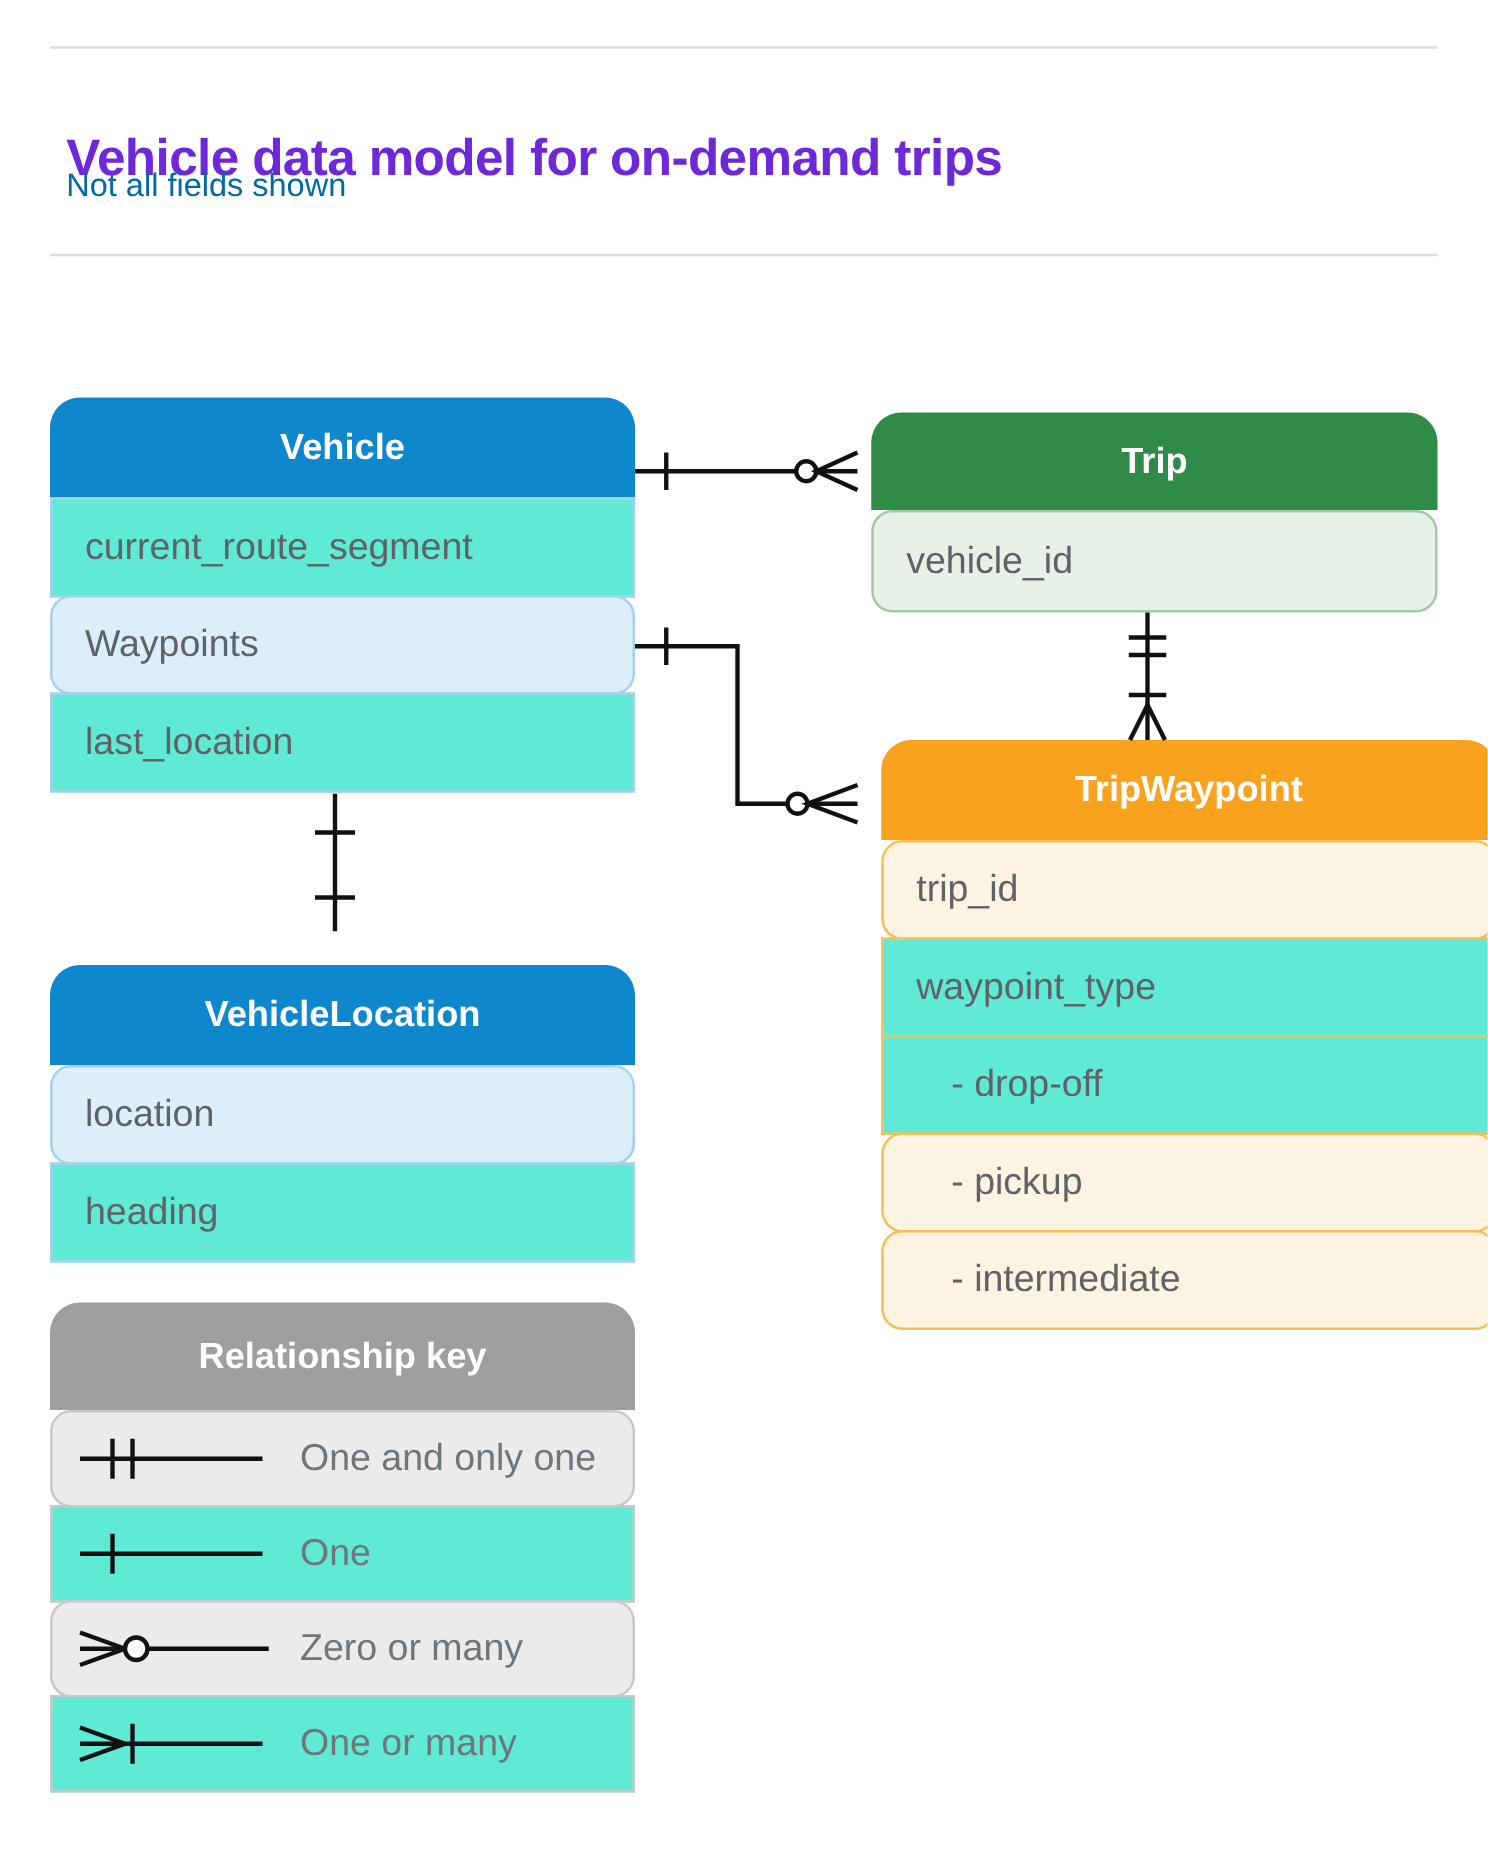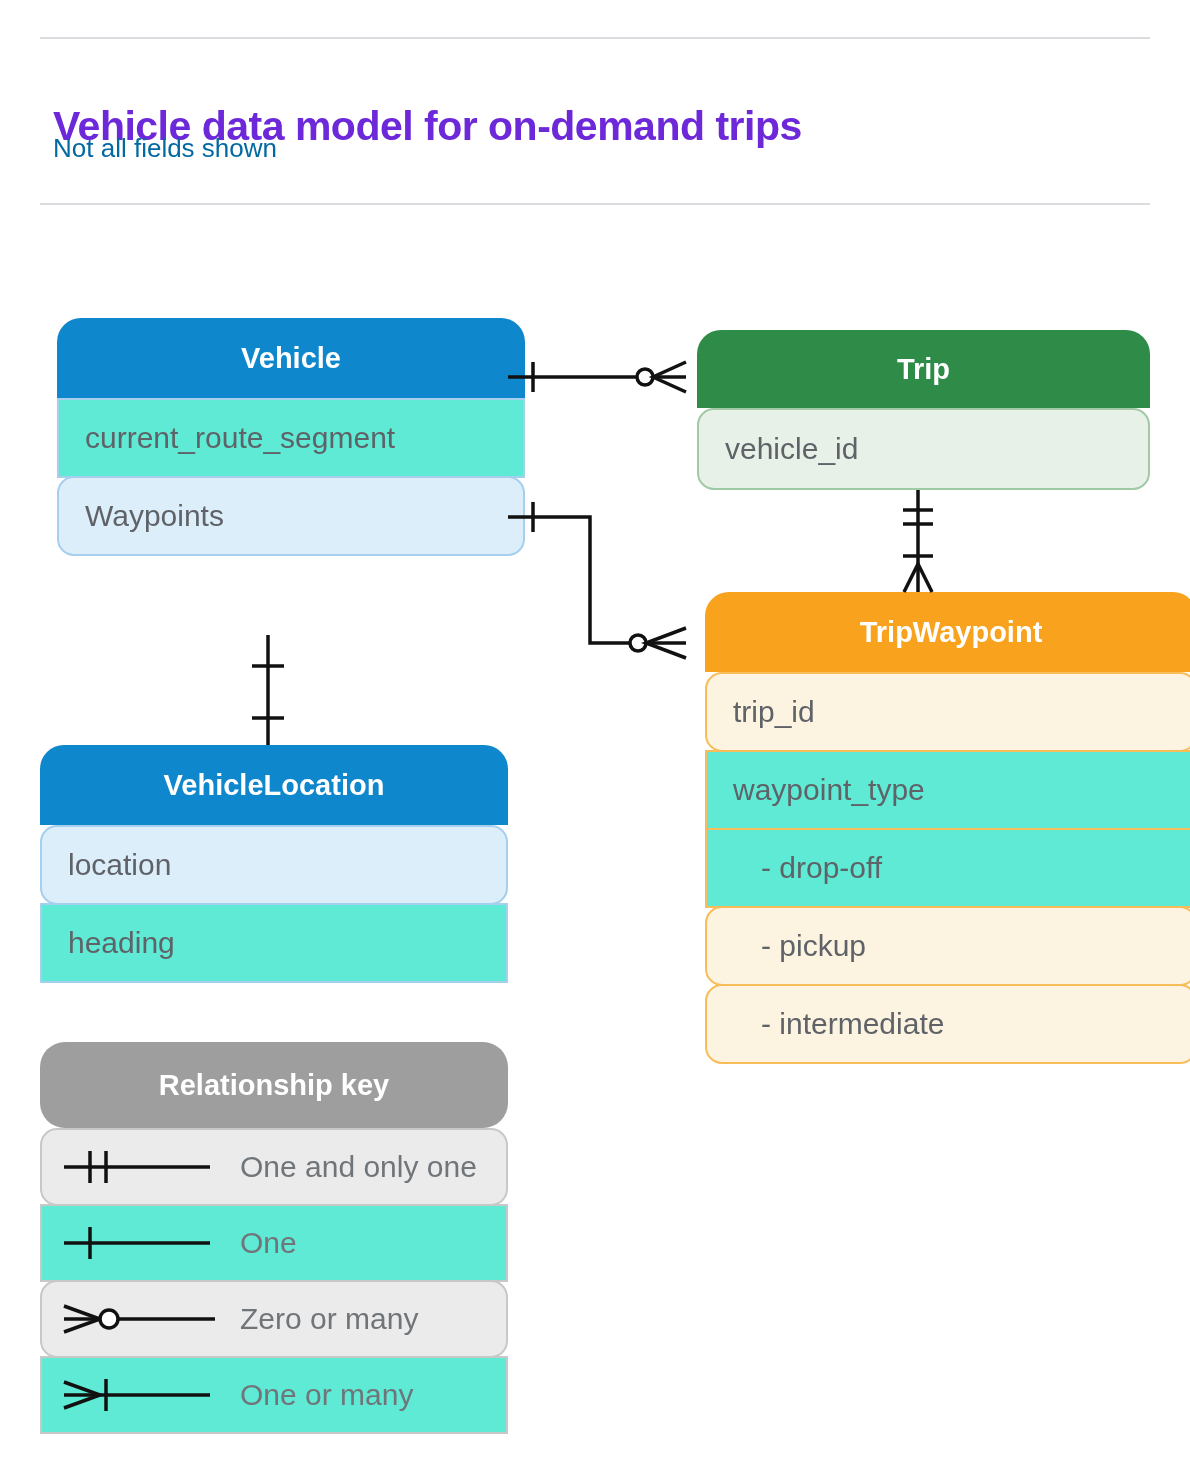--- a/index.html
+++ b/index.html
@@ -35,38 +35,38 @@
   .trow.first{margin-top:0;}
   .trow.tint{background:var(--tint);border-radius:17px;}
   .trow.indent{padding-left:54px;}
 
   .t-blue{--hd:#0e87cc;--tint:#ddeefb;--bc:#a6cfee;}
   .t-green{--hd:#2e8b48;--tint:#e7f1e8;--bc:#a0c9a5;}
   .t-orange{--hd:#f9a21d;--tint:#fdf3e1;--bc:#f8bd59;}
   .t-gray{--hd:#9e9e9e;--tint:#ebebeb;--bc:#c8c8c8;}
   .thead{background:var(--hd);}
 
-  #vehicle-table{left:40px;top:318px;width:468px;margin-left:17px;}
+  #vehicle-table{left:40px;top:318px;width:468px;}
   #vehicle-table .thead{height:80px;}
   #vehicle-table .trow{height:80px;}
 
   #trip-table{left:685px;top:330px;width:465px;padding-left:12px;}
   #trip-table .thead{height:78px;}
   #trip-table .trow{height:82px;}
 
   #trip-waypoint-table{left:685px;top:592px;width:512px;padding-left:20px;}
   #trip-waypoint-table .thead{height:80px;}
   #trip-waypoint-table .trow{height:80px;}
 
-  #vehicle-location-table{left:40px;top:745px;width:468px;}
+  #vehicle-location-table{left:40px;top:772px;width:468px;}
   #vehicle-location-table .thead{height:80px;}
   #vehicle-location-table .trow{height:80px;}
 
   #legend-table{left:40px;top:1042px;width:468px;}
-  #legend-table .thead{height:86px;border-radius:25px;}
+  #legend-table .thead{height:86px;}
   #legend-table .trow{height:78px;padding-left:18px;font-size:30px;color:#70757a;}
   .legend-sym{width:180px;flex:0 0 180px;display:flex;align-items:center;}
   .legend-sym svg{display:block;}
 
   #connector-overlay{
     position:absolute;left:0;top:0;width:1190px;height:1480px;
     pointer-events:none;
   }
 </style>
 </head>
@@ -74,20 +74,21 @@
 
 <div class="rule" id="rule-top"></div>
 <h1 class="page-title">Vehicle data model for on-demand trips</h1>
 <div class="page-subtitle">Not all fields shown</div>
 <div class="rule" id="rule-bottom"></div>
 
 <div class="etable t-blue" id="vehicle-table">
   <div class="thead">Vehicle</div>
   <div class="trow first">current_route_segment</div>
   <div class="trow tint">Waypoints</div>
+  <div class="trow">last_location</div>
 </div>
 
 <div class="etable t-green" id="trip-table">
   <div class="thead">Trip</div>
   <div class="trow first tint">vehicle_id</div>
 </div>
 
 <div class="etable t-orange" id="trip-waypoint-table">
   <div class="thead">TripWaypoint</div>
   <div class="trow first tint">trip_id</div>

